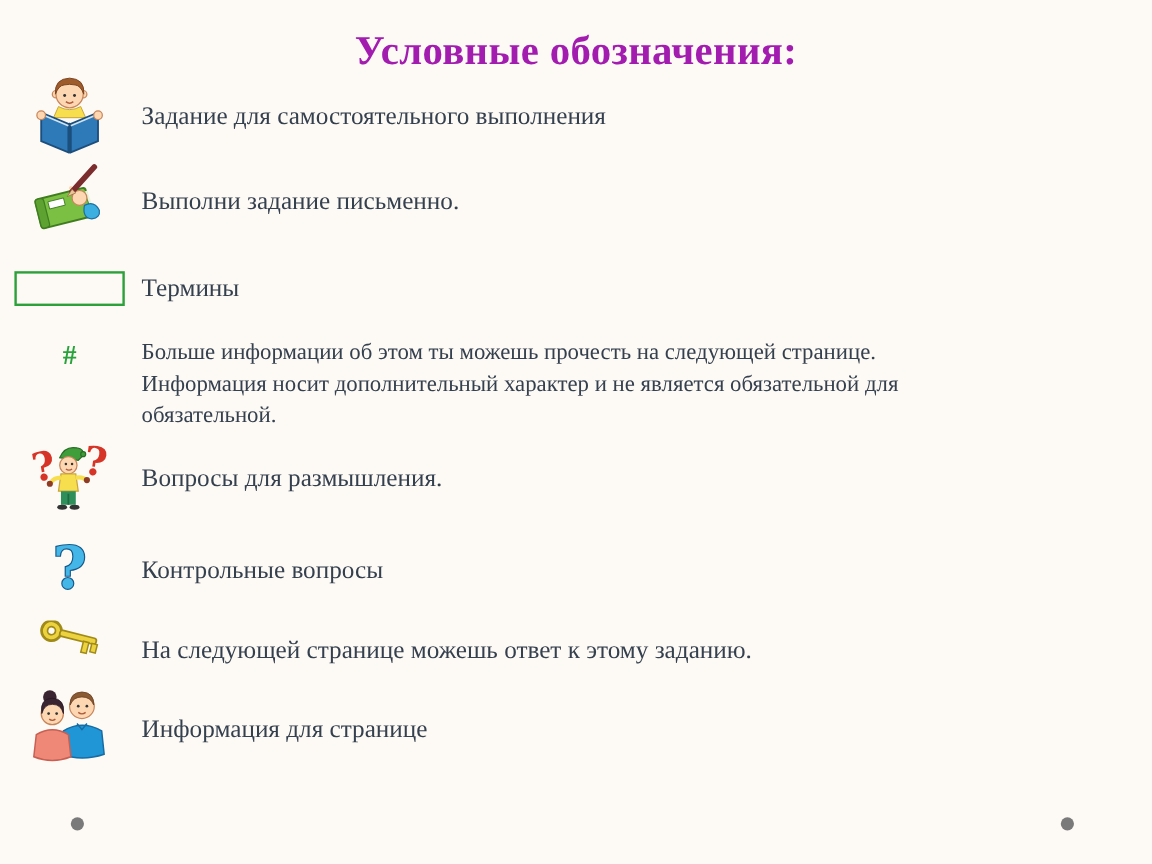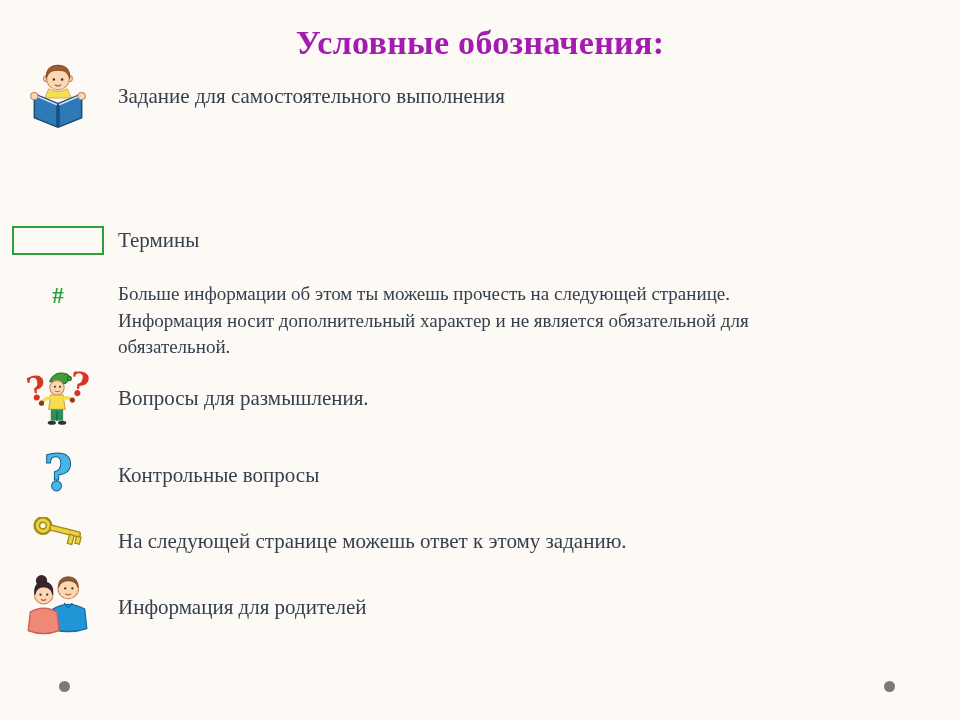--- a/index.html
+++ b/index.html
@@ -80,20 +80,38 @@
         <polygon points="31,41 32,40 33,41 33,64 32,65 31,64" fill="#1c4f7d"></polygon>
         <path d="M11 34 L31 42.5" stroke="#cfe3f2" stroke-width="1.4" fill="none"></path>
         <path d="M53 34 L33 42.5" stroke="#cfe3f2" stroke-width="1.4" fill="none"></path>
         <circle cx="9" cy="34" r="3.5" fill="#fcd7b2" stroke="#c8855a"></circle>
         <circle cx="55" cy="34" r="3.5" fill="#fcd7b2" stroke="#c8855a"></circle>
       </svg>
     </div>
     <div class="item-text">Задание для самостоятельного выполнения</div>
   </div>
 
+  <div class="row row2">
+    <div class="icon-cell">
+      <svg width="66" height="62" viewBox="0 0 64 60">
+        <g transform="rotate(-14 28 36)">
+          <rect x="6" y="24" width="42" height="24" rx="2.5" fill="#7cc043" stroke="#3f7d1f" stroke-width="1.5"></rect>
+          <rect x="6" y="24" width="7" height="24" rx="2.5" fill="#5ea232" stroke="#3f7d1f" stroke-width="1"></rect>
+          <rect x="16" y="28" width="13" height="6" fill="#ffffff" stroke="#3f7d1f" stroke-width="0.7"></rect>
+          <line x1="48" y1="27" x2="50" y2="47" stroke="#e8f5dc" stroke-width="2"></line>
+        </g>
+        <path d="M44 34 Q52 30 56 38 Q57 44 50 45 Q42 44 44 34 Z" fill="#3bb0e0" stroke="#1a6fa0" stroke-width="1"></path>
+        <circle cx="40" cy="28" r="6" fill="#fcd7b2" stroke="#c8855a" stroke-width="1"></circle>
+        <path d="M36 24 L33 20" stroke="#fcd7b2" stroke-width="3" stroke-linecap="round"></path>
+        <line x1="34" y1="23" x2="52" y2="3" stroke="#7b2d2d" stroke-width="4.5" stroke-linecap="round"></line>
+        <polygon points="30,27 34,21 37,24" fill="#e9c59a" stroke="#9c6b3f" stroke-width="0.6"></polygon>
+      </svg>
+    </div>
+    <div class="item-text">Выполни задание письменно.</div>
+  </div>
 
   <div class="row row3">
     <div class="icon-cell">
       <div class="terms-box"></div>
     </div>
     <div class="item-text">Термины</div>
   </div>
 
   <div class="row row4">
     <div class="icon-cell">
@@ -169,19 +187,19 @@
 
         <circle cx="19" cy="6.5" r="5.5" fill="#3a2430"></circle>
         <circle cx="21" cy="20" r="9" fill="#fcd7b2" stroke="#c8855a"></circle>
         <path d="M12.5 20 Q10.5 8 21 7.5 Q31.5 8 30 20 Q28 12.5 21 12.5 Q14.5 12.5 12.5 20 Z" fill="#3a2430" stroke="#241520" stroke-width="0.6"></path>
         <circle cx="18" cy="20" r="1.1" fill="#333"></circle>
         <circle cx="24.5" cy="20" r="1.1" fill="#333"></circle>
         <path d="M18.5 24.5 Q21 26.5 23.5 24.5" stroke="#b05a3a" fill="none" stroke-width="1.1"></path>
         <path d="M8 37 Q21 29 34 37 L36 55 Q21 61 6 55 Z" fill="#f08878" stroke="#c75f52" stroke-width="1.2"></path>
       </svg>
     </div>
-    <div class="item-text">Информация для родителей</div>
+    <div class="item-text">Информация для странице</div>
   </div>
 
   <div class="nav-dot left"></div>
   <div class="nav-dot right"></div>
 
 </div>
 
 </body></html>

